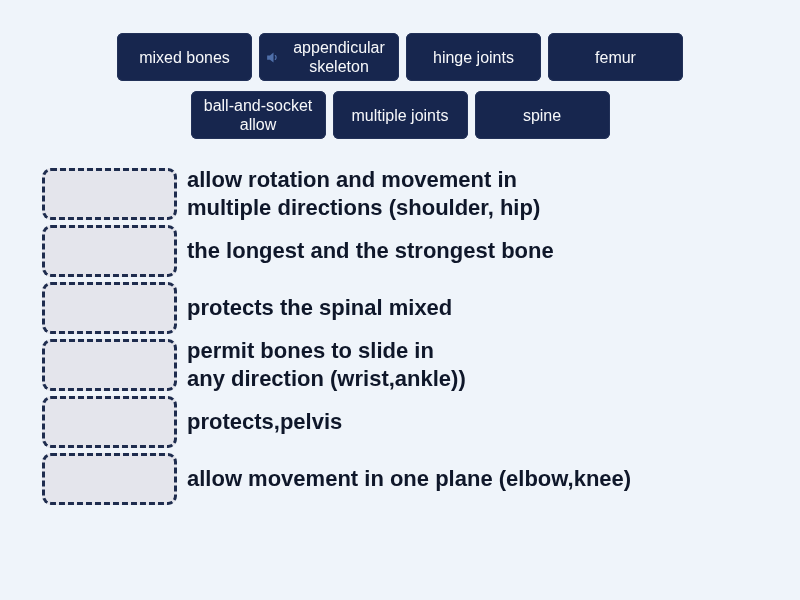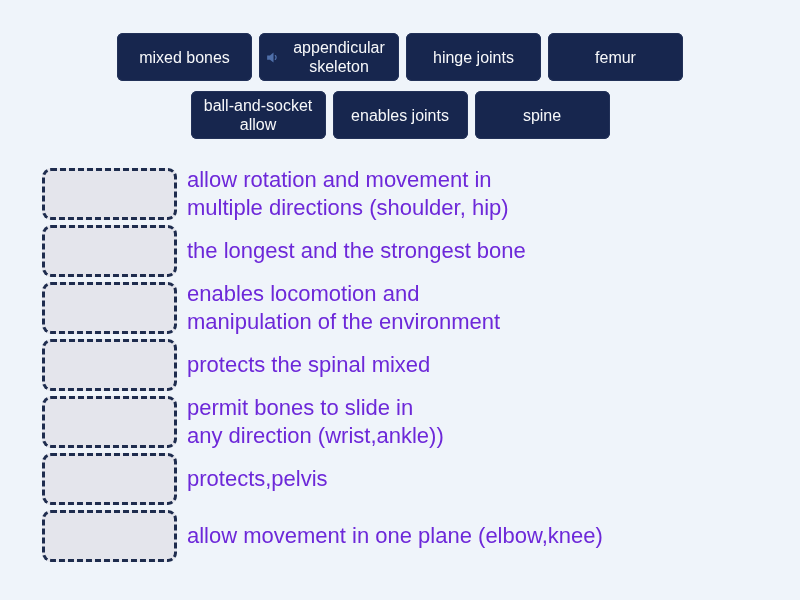--- a/index.html
+++ b/index.html
@@ -58,22 +58,23 @@
     margin-left: 42px;
     background: #e4e5ec;
     border: 3px dashed #1e2c4e;
     border-radius: 9px;
     cursor: pointer;
   }
   .definition {
     margin-left: 10px;
     font-size: 22px;
     line-height: 28px;
-    color: #6d28d9;
+    color: #0f172a;
     white-space: pre-line;
+    font-weight: bold;
   }
 </style>
 </head>
 <body>
 
 <div class="stage">
 
   <div class="tiles">
     <div class="tile-row">
       <div class="tile">
@@ -93,42 +94,37 @@
       </div>
       <div class="tile">
         <span>femur</span>
       </div>
     </div>
     <div class="tile-row">
       <div class="tile">
         <span>ball-and-socket allow</span>
       </div>
       <div class="tile">
-        <span>enables joints</span>
+        <span>multiple joints</span>
       </div>
       <div class="tile">
         <span>spine</span>
       </div>
     </div>
   </div>
 
   <div class="rows">
     <div class="match-row">
       <div class="dropzone"></div>
       <div class="definition">allow rotation and movement in
 multiple directions (shoulder, hip)</div>
     </div>
     <div class="match-row">
       <div class="dropzone"></div>
       <div class="definition">the longest and the strongest bone</div>
-    </div>
-    <div class="match-row">
-      <div class="dropzone"></div>
-      <div class="definition">enables locomotion and
-manipulation of the environment</div>
     </div>
     <div class="match-row">
       <div class="dropzone"></div>
       <div class="definition">protects the spinal mixed</div>
     </div>
     <div class="match-row">
       <div class="dropzone"></div>
       <div class="definition">permit bones to slide in
 any direction (wrist,ankle))</div>
     </div>

